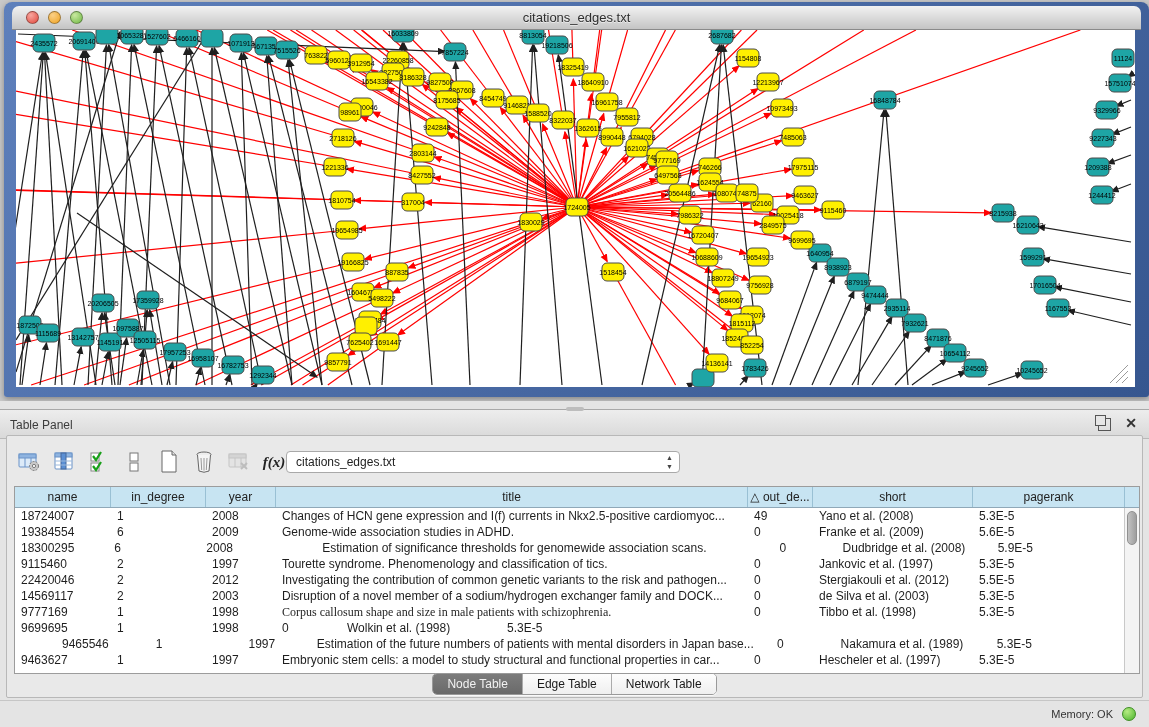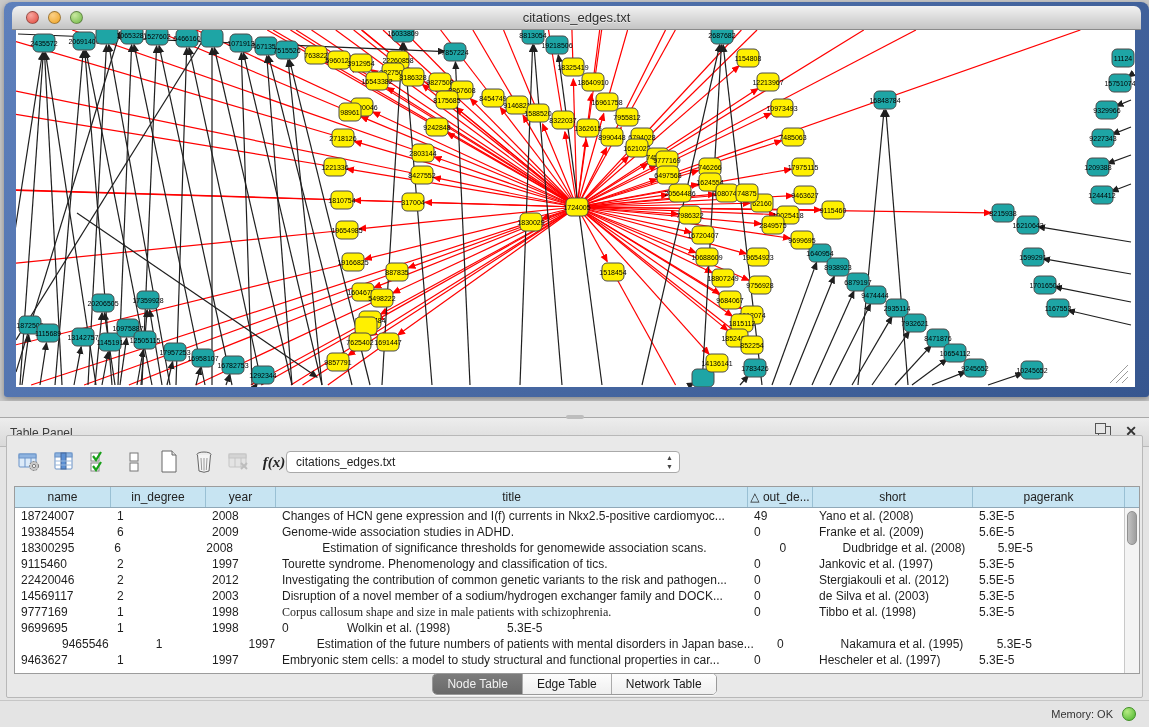--- a/index.html
+++ b/index.html
@@ -16,21 +16,21 @@
   .tl.red{left:14px;background:radial-gradient(circle at 35% 30%,#F8A69E,#E0493D);}
   .tl.amber{left:36px;background:radial-gradient(circle at 35% 30%,#FBD087,#EFA322);}
   .tl.green{left:58px;background:radial-gradient(circle at 35% 30%,#C9E9A0,#6FB845);}
   .win-title{position:absolute;left:0;right:0;top:4px;text-align:center;font-size:13px;color:#2E2E2E;
     text-shadow:0 1px 0 rgba(255,255,255,.6);}
   .canvas{position:absolute;left:12px;right:14px;top:28px;height:357px;background:#FFFFFF;overflow:hidden;}
   .canvas svg{display:block;}
 
   
   .table-panel{position:absolute;left:0;top:401px;width:1149px;height:326px;background:#E4E4E4;}
-  .ptitle{position:absolute;left:0;right:0;top:16px;height:30px;
+  .ptitle{position:absolute;left:0;right:0;top:8px;height:30px;
     background:linear-gradient(#EDEDED,#D9D9D9);border-top:1px solid #A8A8A8;border-bottom:1px solid #B9B9B9;}
   .ptitle .grip{position:absolute;left:50%;top:-3px;width:18px;height:4px;border-radius:2px;background:#BDBDBD;transform:translateX(-50%);}
   .ptitle-label{position:absolute;left:10px;top:8px;font-size:12px;color:#3C3C3C;}
   .float-ico{position:absolute;right:38px;top:8px;width:13px;height:13px;border:1px solid #555;}
   .float-ico:before{content:"";position:absolute;left:-4px;top:-4px;width:9px;height:9px;border:1px solid #555;background:#E6E6E6;}
   .close-ico{position:absolute;right:12px;top:5px;font-size:14px;font-weight:bold;color:#333;cursor:default;}
   .inner{position:absolute;left:6px;right:6px;top:34px;bottom:29px;border:1px solid #B8B8B8;background:#E9E9E9;border-radius:2px;}
 
   
   .ttools{position:absolute;left:16px;top:44px;height:34px;display:flex;align-items:center;gap:9px;}
@@ -694,21 +694,21 @@
             <div class="td" style="width: 65px;">0</div>
             <div class="td" style="width: 160px;">Wolkin et al. (1998)</div>
             <div class="td" style="width: 152px;">5.3E-5</div>
           </div>
           <div class="trow">
             <div class="td" style="width: 96px; margin-left: 41px;">9465546</div>
             <div class="td" style="width: 95px;">1</div>
             <div class="td" style="width: 70px;">1997</div>
             <div class="td" style="width: 472px;">Estimation of the future numbers of patients with mental disorders in Japan base...</div>
             <div class="td" style="width: 65px;">0</div>
-            <div class="td" style="width: 160px;">Nakamura et al. (1995)</div>
+            <div class="td" style="width: 160px;">Nakamura et al. (1989)</div>
             <div class="td" style="width: 152px;">5.3E-5</div>
           </div>
           <div class="trow">
             <div class="td" style="width: 96px;">9463627</div>
             <div class="td" style="width: 95px;">1</div>
             <div class="td" style="width: 70px;">1997</div>
             <div class="td" style="width: 472px;">Embryonic stem cells: a model to study structural and functional properties in car...</div>
             <div class="td" style="width: 65px;">0</div>
             <div class="td" style="width: 160px;">Hescheler et al. (1997)</div>
             <div class="td" style="width: 152px;">5.3E-5</div>

